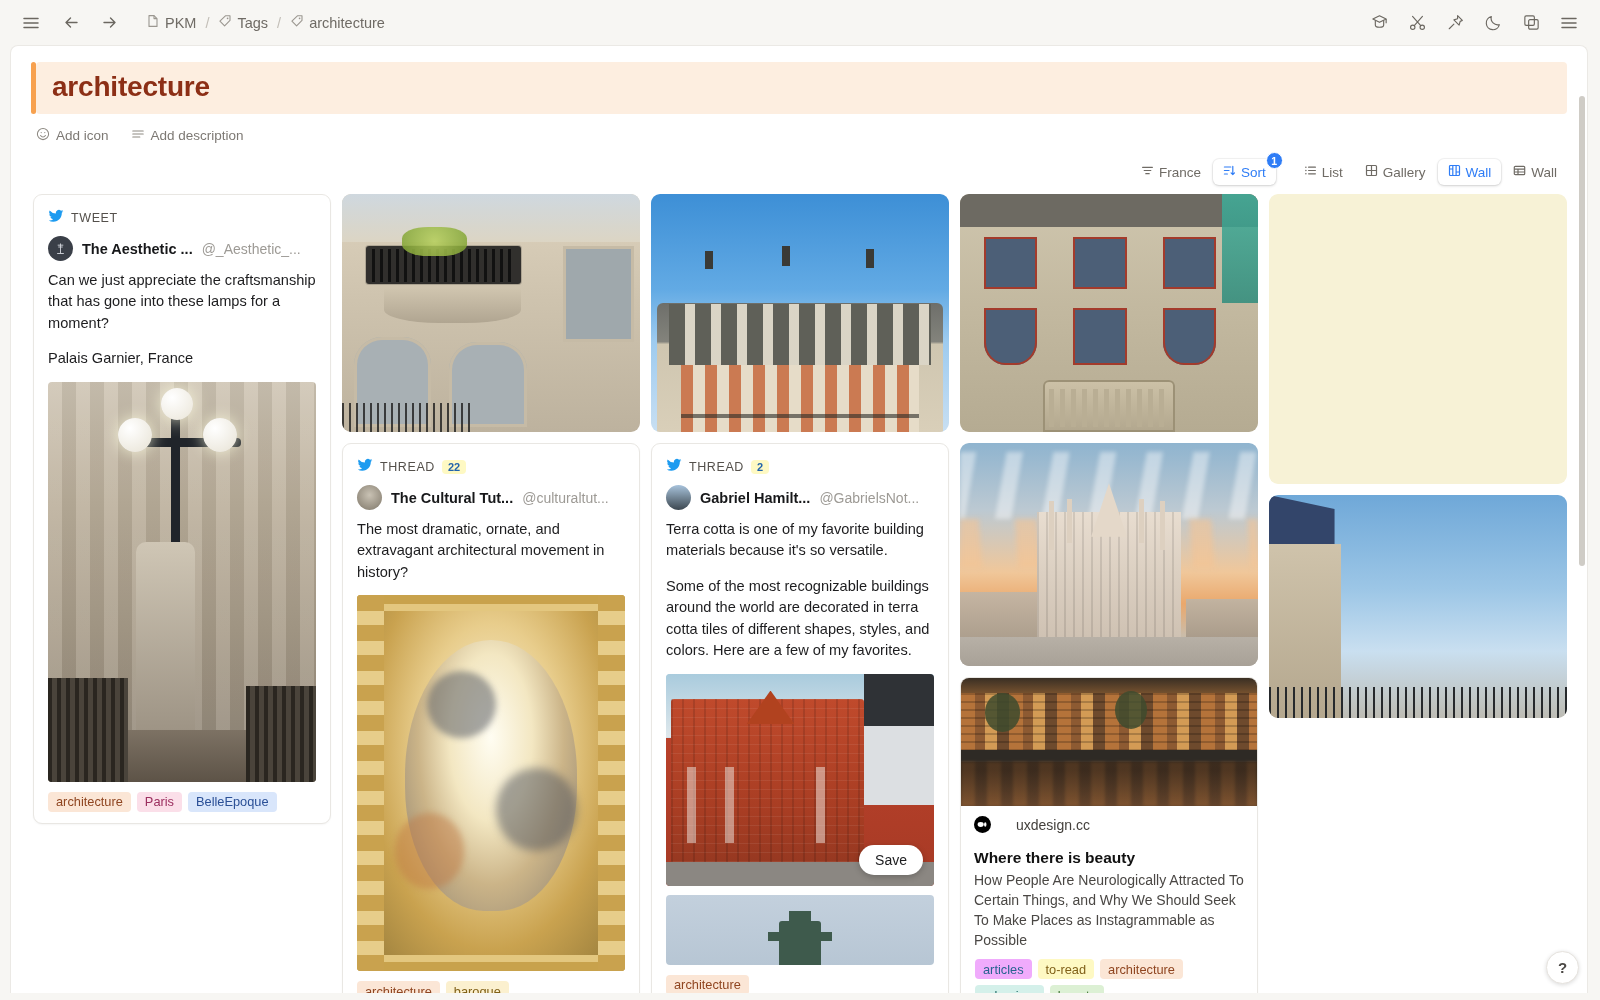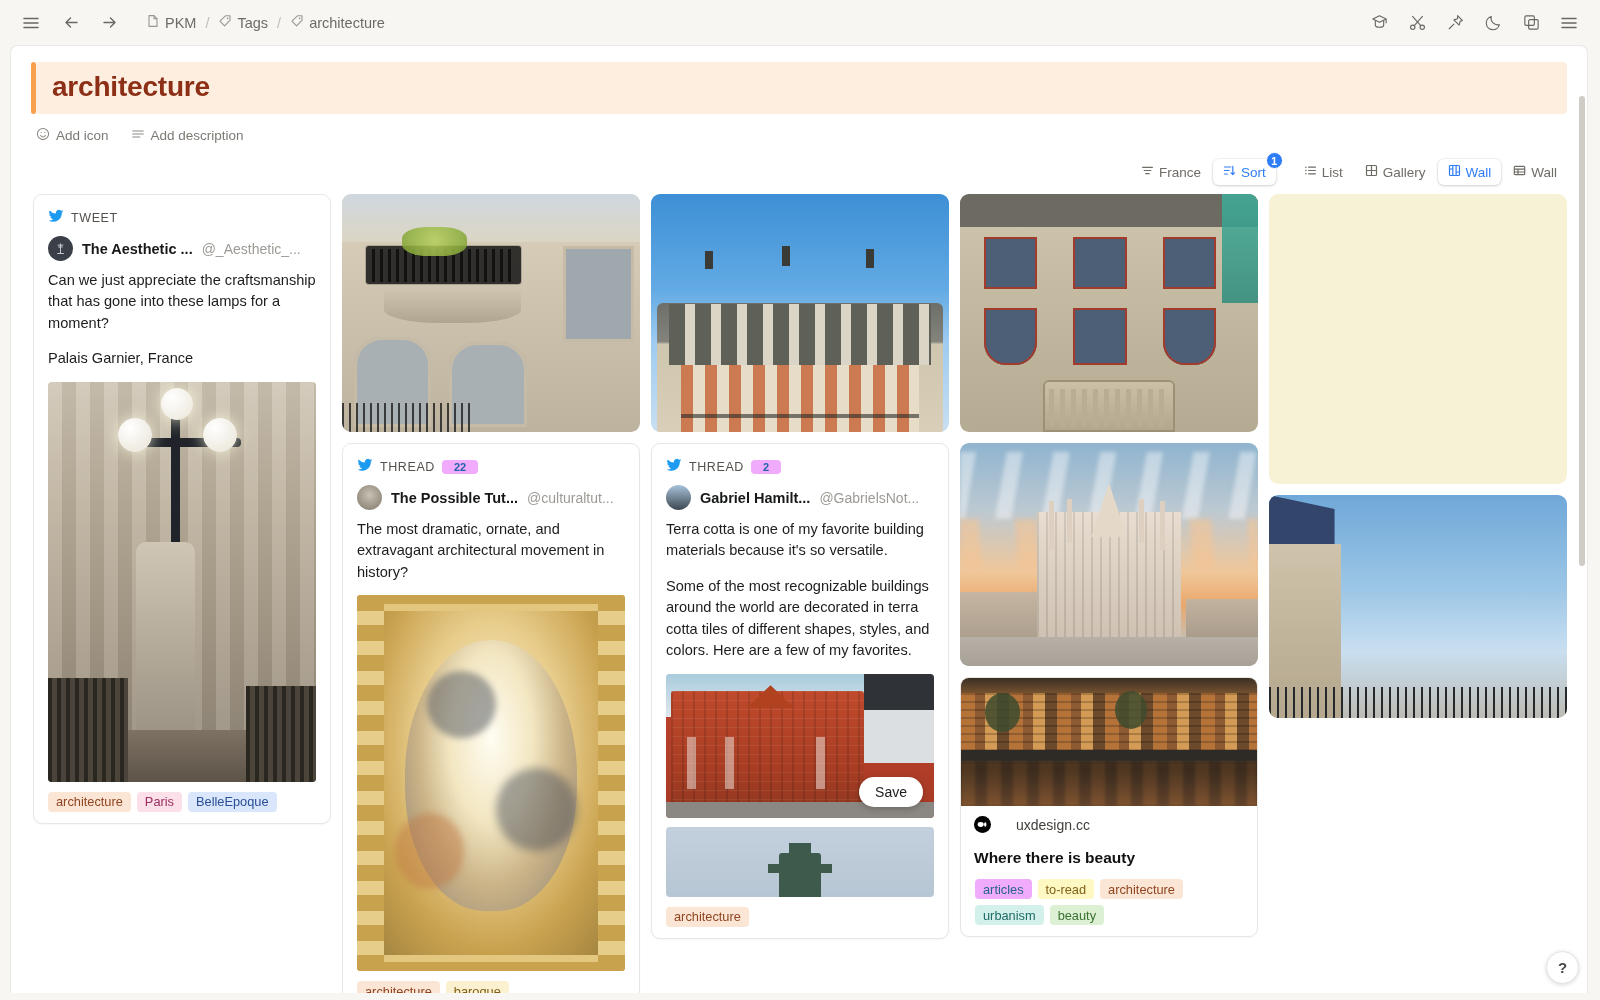--- a/index.html
+++ b/index.html
@@ -116,23 +116,23 @@
     border: 1px solid #e9e7e3;
     border-radius: 9px;
     overflow: hidden;
     box-shadow: 0 1px 2px rgba(0,0,0,.04);
   }
   .card-pad { padding: 13px 14px 0 14px; }
 
   .src-row { display: flex; align-items: center; gap: 7px; margin-bottom: 8px; }
   .src-label { font-size: 12.5px; letter-spacing: .6px; color: #54504b; }
   .count-badge {
-    background: #f0abfc; color: #2264ab;
+    background: #fef9c3; color: #2264ab;
     font-size: 11px; font-weight: bold;
-    border-radius: 4px; padding: 1px 12px;
+    border-radius: 4px; padding: 1px 6px;
   }
 
   .author-row { display: flex; align-items: center; gap: 9px; margin-bottom: 9px; }
   .avatar {
     width: 25px; height: 25px; border-radius: 50%;
     flex: none; overflow: hidden; position: relative;
   }
   .author-name {
     font-size: 14.5px; font-weight: bold; color: #17181a;
     white-space: nowrap; overflow: hidden; text-overflow: ellipsis;
@@ -462,21 +462,21 @@
             <span>
               <svg width="16" height="16" viewBox="0 0 24 24" fill="#1d9bf0">
                 <path d="M23 4.9a9 9 0 01-2.6.7 4.5 4.5 0 002-2.5 9 9 0 01-2.9 1.1 4.5 4.5 0 00-7.7 4.1A12.8 12.8 0 012.5 3.6a4.5 4.5 0 001.4 6 4.5 4.5 0 01-2-.6v.1a4.5 4.5 0 003.6 4.4 4.5 4.5 0 01-2 .1 4.5 4.5 0 004.2 3.1A9 9 0 011 18.6a12.7 12.7 0 006.9 2c8.3 0 12.8-6.9 12.8-12.8v-.6A9.2 9.2 0 0023 4.9z"></path>
                 </svg>
             </span>
             <span class="src-label">THREAD</span>
             <span class="count-badge">22</span>
           </div>
           <div class="author-row">
             <div class="avatar" style="background:radial-gradient(circle at 50% 40%,#c9c2b4,#7e7668);"></div>
-            <span class="author-name">The Possible Tut...</span>
+            <span class="author-name">The Cultural Tut...</span>
             <span class="author-handle">@culturaltut...</span>
           </div>
           <div class="tweet-body">
             <p>The most dramatic, ornate, and extravagant architectural movement in history?</p>
           </div>
         </div>
         <div class="media-inset" style="height:376px;background:radial-gradient(ellipse at 50% 40%,#fff8e2 0%,#e8cd8c 38%,#c9a24f 64%,#8f7638 100%);position:relative;overflow:hidden;">
           <div style="position:absolute;inset:0;box-shadow:inset 0 0 0 9px #c8a24c, inset 0 0 0 16px #e3c77f;"></div>
           <div style="position:absolute;left:18%;top:12%;width:64%;height:72%;border-radius:50% 50% 46% 46%;
                background:radial-gradient(ellipse at 50% 36%,#fffdf2 0%,#f3e7c2 34%,#cbb488 60%,#8b7f6e 100%);"></div>
@@ -525,21 +525,21 @@
           <div class="author-row">
             <div class="avatar" style="background:linear-gradient(180deg,#a8c3dc 0%,#6d7f8e 55%,#3c4750 100%);"></div>
             <span class="author-name">Gabriel Hamilt...</span>
             <span class="author-handle">@GabrielsNot...</span>
           </div>
           <div class="tweet-body">
             <p>Terra cotta is one of my favorite building materials because it's so versatile.</p>
             <p>Some of the most recognizable buildings around the world are decorated in terra cotta tiles of different shapes, styles, and colors. Here are a few of my favorites.</p>
           </div>
         </div>
-        <div class="media-inset" style="height:144px;position:relative;background:linear-gradient(180deg,#bcd4e2 0%,#d3e0e8 30%,#b9412a 30%,#a63a25 100%);overflow:hidden;">
+        <div class="media-inset" style="height:212px;position:relative;background:linear-gradient(180deg,#bcd4e2 0%,#d3e0e8 30%,#b9412a 30%,#a63a25 100%);overflow:hidden;">
           <div style="position:absolute;left:0;top:0;width:100%;height:30%;background:linear-gradient(180deg,#a9cbdd,#dfe8ec);"></div>
           <div style="position:absolute;right:0;top:0;width:26%;height:62%;background:linear-gradient(180deg,#2f3236 0 40%,#dcdfe2 40% 100%);"></div>
           <div style="position:absolute;left:2%;top:12%;width:72%;height:88%;background:linear-gradient(180deg,#c04a2c 0%,#a83d23 60%,#8e3620 100%);border-radius:3px;"></div>
           <div style="position:absolute;left:2%;top:12%;width:72%;height:88%;
                background:repeating-linear-gradient(90deg,rgba(0,0,0,.12) 0 2px,transparent 2px 11px),
                           repeating-linear-gradient(180deg,rgba(255,255,255,.07) 0 1px,transparent 1px 9px);"></div>
           <div style="position:absolute;left:30%;top:8%;width:18%;height:16%;background:#b1421f;
                clip-path:polygon(50% 0,100% 100%,0 100%);"></div>
           <div style="position:absolute;left:8%;top:44%;width:9px;height:36%;background:#f0ece6;opacity:.5;"></div>
           <div style="position:absolute;left:22%;top:44%;width:9px;height:36%;background:#f0ece6;opacity:.5;"></div>
@@ -618,20 +618,21 @@
           <div class="bm-site">
             <span class="bm-favicon">
               <svg width="11" height="11" viewBox="0 0 12 12" fill="#fff">
                 <ellipse cx="4" cy="6" rx="3.3" ry="2.6"></ellipse>
                   <ellipse cx="9" cy="6" rx="1.3" ry="2.5"></ellipse>
                 </svg>
             </span>
             <span class="bm-site-name">uxdesign.cc</span>
           </div>
           <div class="bm-title">Where there is beauty</div>
+          <div class="bm-desc">How People Are Neurologically Attracted To Certain Things, and Why We Should Seek To Make Places as Instagrammable as Possible</div>
         </div>
         <div class="tag-row" style="padding-top:9px;">
           <span class="tag" style="background:#f0abfc;color:#27638f;">articles</span>
           <span class="tag" style="background:#fef9c3;color:#806018;">to-read</span>
           <span class="tag" style="background:#fbe6d6;color:#8f4520;">architecture</span>
           <span class="tag" style="background:#d4f0ea;color:#1f6b66;">urbanism</span>
           <span class="tag" style="background:#dcf0d4;color:#3c7030;">beauty</span>
         </div>
       </div>
     </div>

